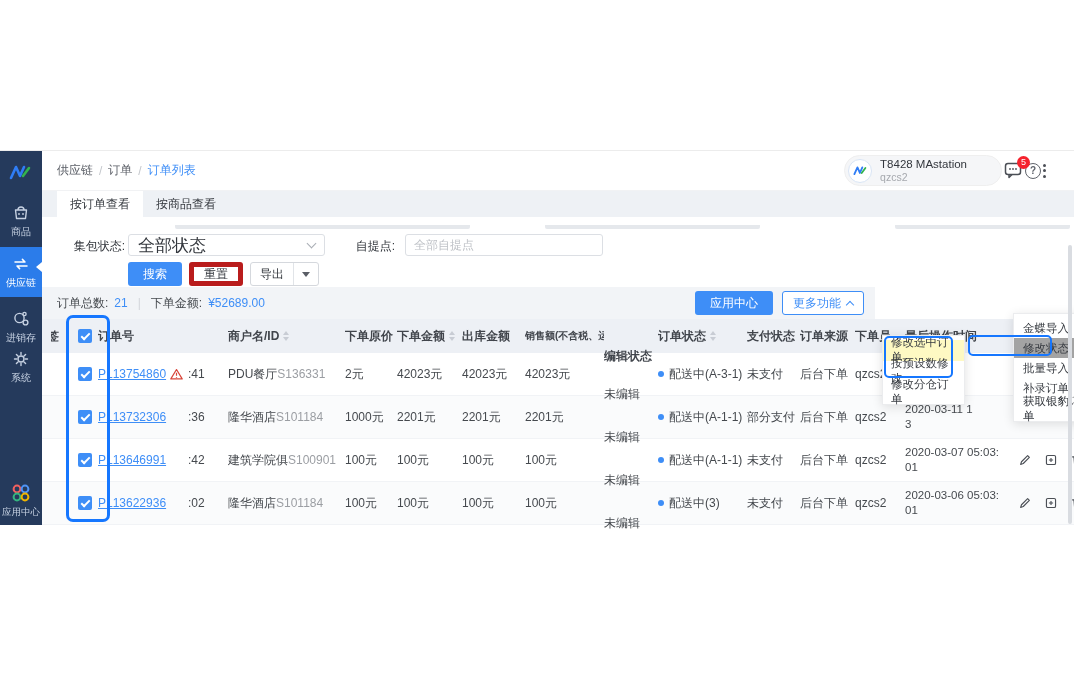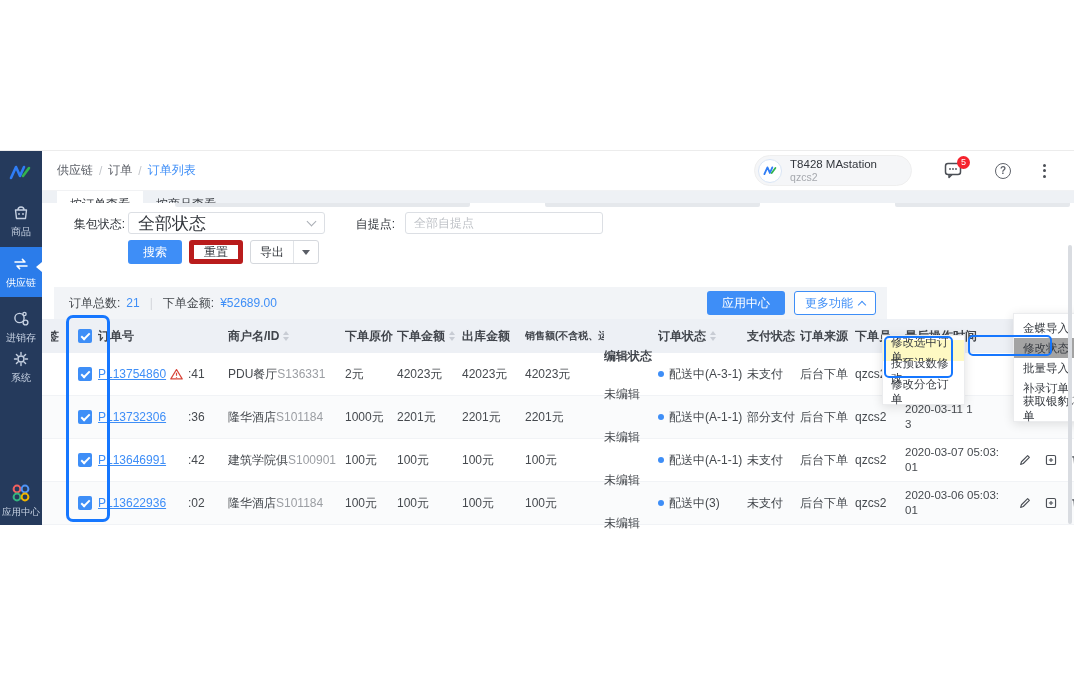--- a/index.html
+++ b/index.html
@@ -17,51 +17,51 @@
   .notch{position:absolute;left:36px;top:111px;width:0;height:0;border-top:5px solid transparent;border-bottom:5px solid transparent;border-right:6px solid #fff;z-index:6;}
   .appcenter .ic{width:22px;height:22px;}
 
   
   .main{position:absolute;left:42px;top:0;width:1032px;height:374px;}
 
   .topbar{height:40px;background:#fff;display:flex;align-items:center;padding:0 28px 0 15px;border-bottom:1px solid #f1f2f4;}
   .crumb{display:flex;align-items:center;gap:6px;font-size:12px;color:#5a5e66;}
   .crumb .cur{color:#3e8ef7;}
   .crumb .sep{color:#c4c7cc;}
-  .top-right{margin-left:auto;display:flex;align-items:center;gap:32px;}
+  .top-right{margin-left:auto;display:flex;align-items:center;gap:2px;}
   .userpill{display:flex;align-items:center;gap:8px;background:#f5f6f8;border:1px solid #efefef;border-radius:16px;padding:2px 34px 2px 3px;}
   .avatar{width:24px;height:24px;border-radius:50%;background:#fff;border:1px solid #d9e5f5;display:flex;align-items:center;justify-content:center;}
   .uname{font-size:11.5px;color:#33373d;line-height:1.15;}
   .usub{font-size:10.5px;color:#a6a9ae;line-height:1.15;}
   .bubble-wrap{position:relative;width:19px;height:17px;}
   .badge{position:absolute;top:-6px;right:-7px;min-width:13px;height:13px;border-radius:7px;background:#f5222d;color:#fff;font-size:9px;line-height:13px;text-align:center;padding:0 2px;}
   .help{width:16px;height:16px;border:1.4px solid #5f636b;border-radius:50%;color:#5f636b;font-size:10px;font-weight:bold;display:flex;align-items:center;justify-content:center;}
   .kebab{display:flex;flex-direction:column;gap:2.5px;}
   .kebab i{width:3px;height:3px;border-radius:50%;background:#4b4f56;}
 
   .tabbar{height:26px;background:#eef1f5;display:flex;align-items:stretch;padding-left:15px;font-size:12px;color:#33373d;}
   .tab{display:flex;align-items:center;padding:0 13px;}
   .tab.active{background:#fff;}
 
-  .filters{position:absolute;top:52px;left:0;width:1032px;height:70px;background:#fff;}
+  .filters{position:absolute;top:74px;left:0;width:1032px;height:70px;background:#fff;}
   .strip{position:absolute;top:0;height:4px;background:#e5e8ec;border-radius:0 0 2px 2px;}
   .f-label{position:absolute;font-size:12px;color:#33373d;text-align:right;}
   .select{position:absolute;height:22px;border:1px solid #dcdfe4;border-radius:3px;background:#fff;font-size:17px;color:#33373d;display:flex;align-items:center;padding:0 9px;}
   .chev-down{width:7px;height:7px;border-right:1.4px solid #a9adb4;border-bottom:1.4px solid #a9adb4;transform:rotate(45deg);margin-left:auto;margin-top:-3px;}
   .tinput{position:absolute;height:22px;border:1px solid #dcdfe4;border-radius:3px;background:#fff;font-size:12px;color:#33373d;padding:0 8px;outline:none;width:198px;}
   .tinput::placeholder{color:#bfc2c7;}
   .btn{height:24px;border-radius:3px;font-size:12px;display:inline-flex;align-items:center;justify-content:center;padding:0 10px;background:#fff;border:5px solid #b91c1c;color:#33373d;}
   .btn.primary{background:#3e8ef7;border-color:#3e8ef7;color:#fff;}
   .btn-row{position:absolute;top:37px;left:86px;display:flex;gap:7px;}
   .export-group{display:flex;align-items:stretch;border:1px solid #d5d8dd;border-radius:3px;height:24px;}
   .export-main{display:flex;align-items:center;padding:0 9px;font-size:12px;color:#33373d;}
   .export-caret{display:flex;align-items:center;padding:0 8px;border-left:1px solid #e1e4e8;}
   .caret{width:0;height:0;border-left:4px solid transparent;border-right:4px solid transparent;border-top:5px solid #5a5e66;}
 
-  .summary{position:absolute;top:136px;left:12px;width:833px;height:32px;background:#f2f4f7;display:flex;align-items:center;padding:0 11px 0 15px;font-size:12px;color:#45494e;gap:6px;}
+  .summary{position:absolute;top:136px;left:0;width:833px;height:32px;background:#f2f4f7;display:flex;align-items:center;padding:0 11px 0 15px;font-size:12px;color:#45494e;gap:6px;}
   .blue{color:#3e8ef7;}
   .sum-div{color:#d3d6db;margin:0 4px;}
   .sum-actions{margin-left:auto;display:flex;gap:9px;}
   .btn.outline{border:1px solid #3e8ef7;color:#3e8ef7;gap:6px;}
   .chev-up{width:6px;height:6px;border-left:1.5px solid #3e8ef7;border-top:1.5px solid #3e8ef7;transform:rotate(45deg);margin-top:3px;}
 
   
   .table{position:absolute;top:168px;left:0;width:1032px;}
   .thead{display:flex;height:34px;background:#edf0f5;align-items:center;font-size:12px;color:#41454c;font-weight:bold;}
   .trow{display:flex;height:43px;align-items:center;font-size:12px;color:#45494e;border-bottom:1px solid #f1f3f6;background:#fff;}

